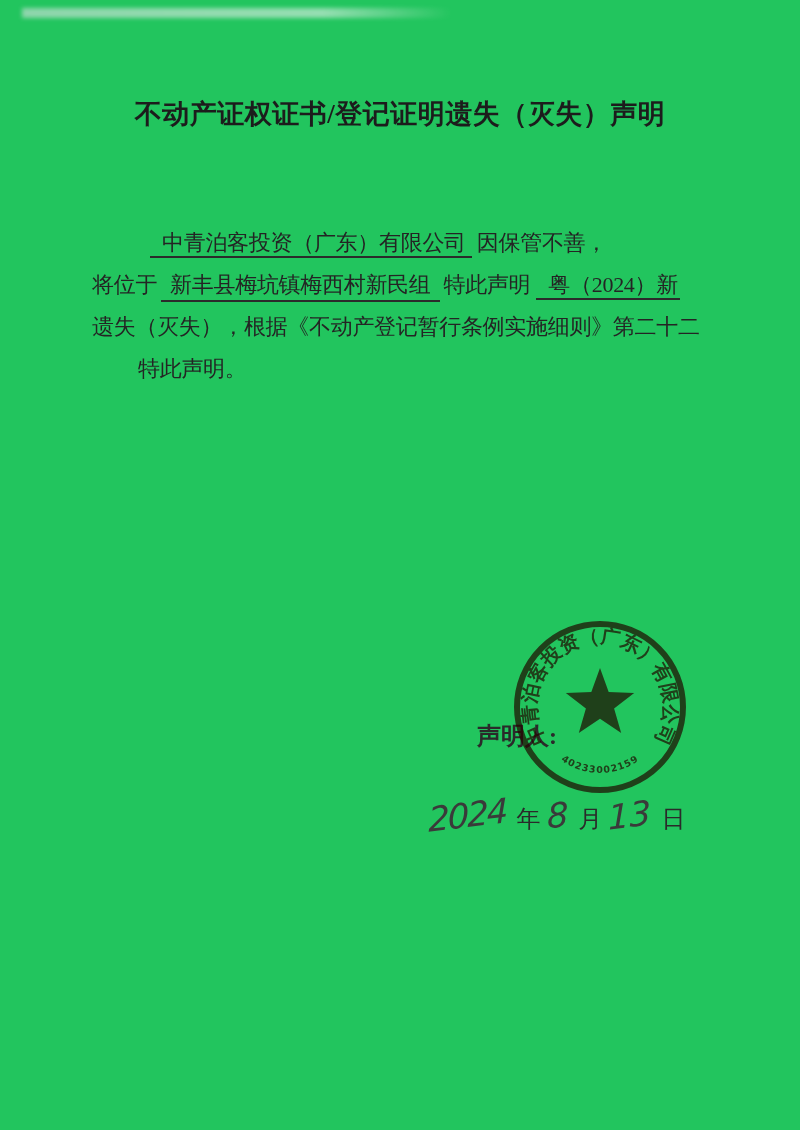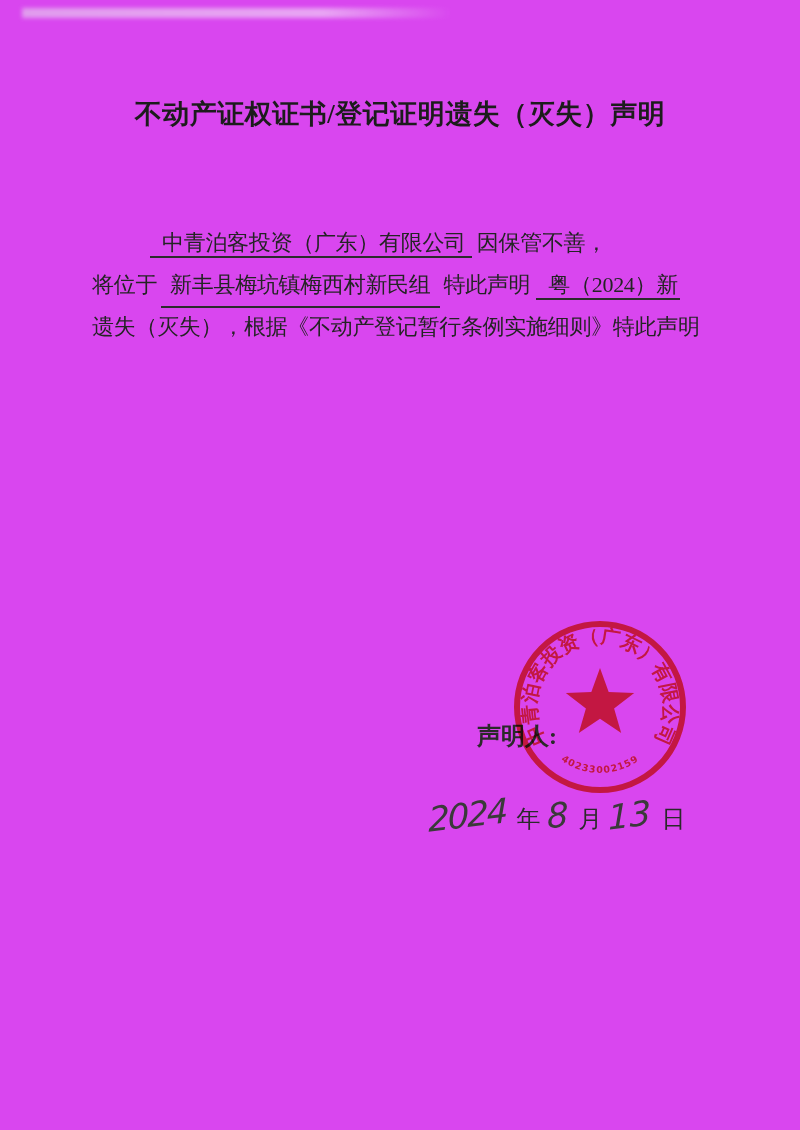--- a/index.html
+++ b/index.html
@@ -4,21 +4,21 @@
 <style>
   html, body {
     margin: 0;
     padding: 0;
     background: #ffffff;
   }
   .page {
     position: relative;
     width: 800px;
     height: 1130px;
-    background: #d946ef;
+    background: #22c55e;
     overflow: hidden;
     font-family: "Liberation Serif", serif;
     color: #222222;
   }
   .smudge {
     position: absolute;
     top: 8px;
     left: 22px;
     width: 430px;
     height: 10px;
@@ -51,21 +51,21 @@
     height: 42px;
     line-height: 30px;
     white-space: nowrap;
   }
   .u {
     border-bottom: 2px solid #2b2b2b;
   }
   .line1 { padding-left: 58px; }
   .line1 .u { padding: 0 6px 1px 12px; }
   .line1 .rest { margin-left: 5px; }
-  .line2 .u1 { margin-left: 4px; padding: 0 9px 9px 9px; }
+  .line2 .u1 { margin-left: 4px; padding: 0 9px 3px 9px; }
   .line2 .mid { margin-left: 4px; }
   .line2 .u2 { margin-left: 6px; padding: 0 2px 1px 12px; text-align: right; }
   .line3 .u3 { padding: 0 6px 1px 0; }
   .line6 { padding-left: 46px; }
   .declarant {
     position: absolute;
     top: 720px;
     left: 477px;
     font-size: 24px;
     color: #2a2a2a;
@@ -109,23 +109,24 @@
   <div class="smudge"></div>
 
   <h1 class="title">不动产证权证书/登记证明遗失（灭失）声明</h1>
 
   <div class="body-text">
     <div class="line line1"><span class="u">中青泊客投资（广东）有限公司</span><span class="rest">因保管不善，</span></div>
 
     <div class="line line2"><span>将位于</span><span class="u u1">新丰县梅坑镇梅西村新民组</span><span class="mid">特此声明</span><span class="u u2">粤（2024）新</span></div>
 
 
-    <div class="line line4">遗失（灭失），根据《不动产登记暂行条例实施细则》特此声明</div>
+    <div class="line line4">遗失（灭失），根据《不动产登记暂行条例实施细则》第二十二</div>
 
 
+    <div class="line line6">特此声明。</div>
   </div>
 
   <div class="declarant">声明人:</div>
 
   <svg class="stamp" width="190" height="190" viewBox="0 0 190 190">
     <circle cx="95" cy="95" r="83" fill="none" stroke="#e23b2c" stroke-width="6"></circle>
     <polygon points="95,56 103.7,80 129.2,80.9 109.1,96.6 116.2,121.1 95,106.8 73.8,121.1 80.9,96.6 60.8,80.9 86.3,80" fill="#e23b2c"></polygon>
     <path id="seal-arc-company" d="M 44.6 134.4 A 64 64 0 1 1 145.4 134.4" fill="none"></path>
     <text font-size="19.5" fill="#e23b2c" font-weight="bold" font-family="Liberation Serif, serif">
       <textPath href="#seal-arc-company" startOffset="50%" text-anchor="middle">中青泊客投资（广东）有限公司</textPath>

